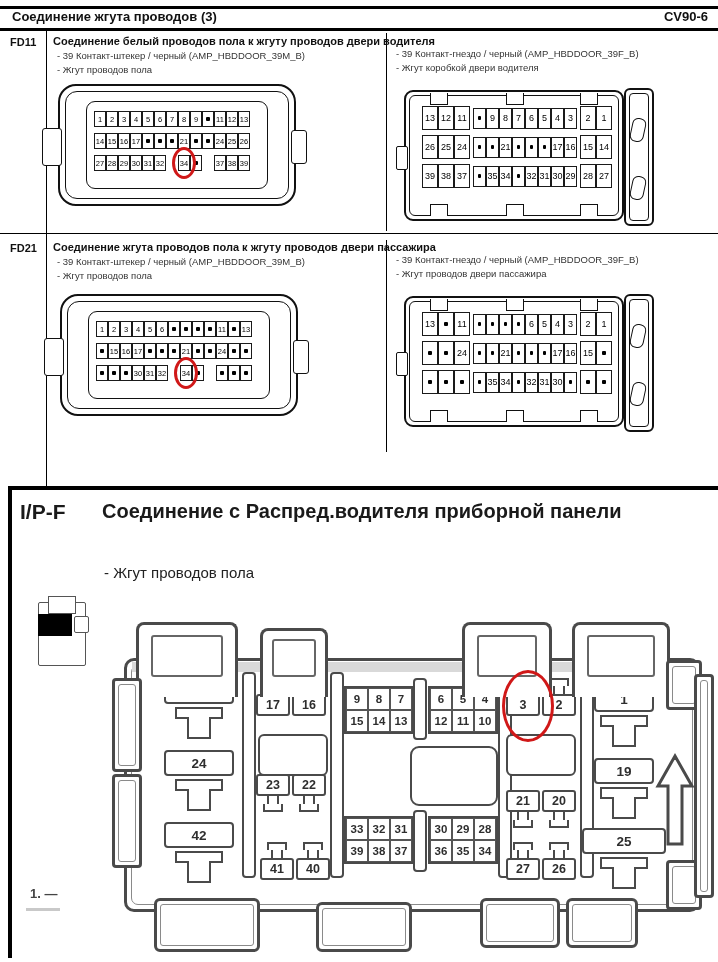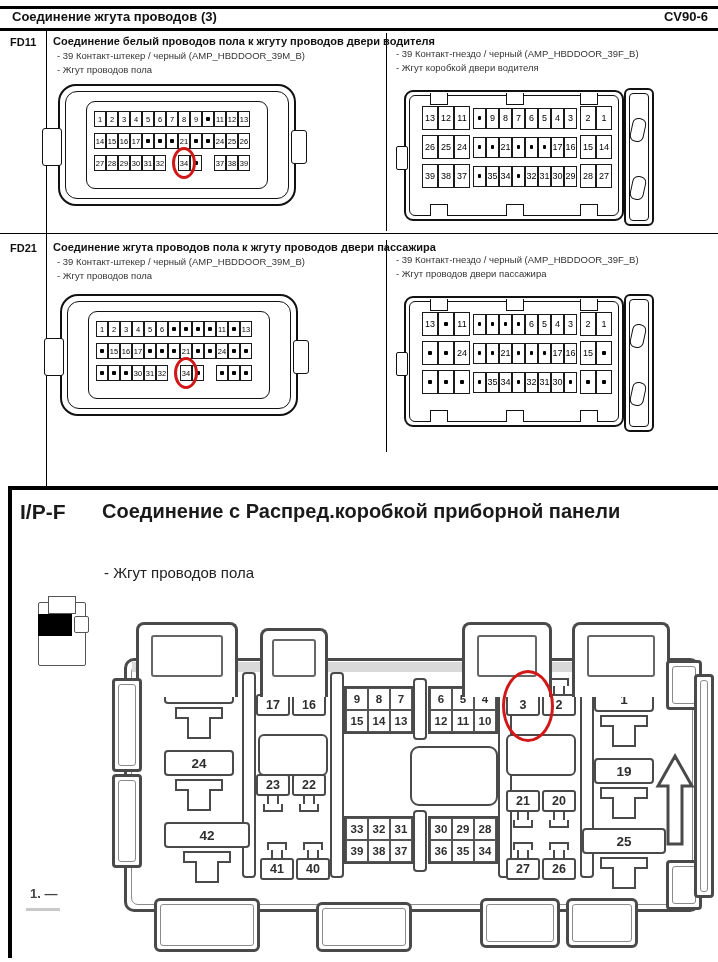--- a/index.html
+++ b/index.html
@@ -406,21 +406,21 @@
             <span class="pcell fa star"></span>
           </span>
         </div>
       </div>
   </div>
 
   <div class="hline" style="left:8px;top:486px;width:710px;height:4px"></div>
   <div class="vline" style="left:8px;top:486px;width:4px;height:472px"></div>
 
   <div class="ipf-label">I/P-F</div>
-  <div class="ipf-title">Соединение с Распред.коробкой приборной панели</div>
+  <div class="ipf-title">Соединение с Распред.водителя приборной панели</div>
   <div class="ipf-note" style="top:564px">- Жгут проводов пола</div>
 
   <div class="loc">
     <div class="o"></div>
       <div class="t"></div>
       <div class="b"></div>
       <div class="s"></div>
   </div>
 
   <div class="ipf">
@@ -442,21 +442,21 @@
       <div class="blabel" style="width:70px">18</div>
         <div class="bbar"></div>
         <div class="bstem"></div>
     </div>
     <div class="bslot" style="left:54px;top:136px">
       <div class="blabel" style="width:70px">24</div>
         <div class="bbar"></div>
         <div class="bstem"></div>
     </div>
     <div class="bslot" style="left:54px;top:208px">
-      <div class="blabel" style="width:86px">42</div>
+      <div class="blabel" style="width:70px">42</div>
         <div class="bbar"></div>
         <div class="bstem"></div>
     </div>
     <div class="bslot" style="left:484px;top:72px">
       <div class="blabel" style="width:60px">1</div>
         <div class="bbar"></div>
         <div class="bstem"></div>
     </div>
     <div class="bslot" style="left:484px;top:144px">
       <div class="blabel" style="width:60px">19</div>

